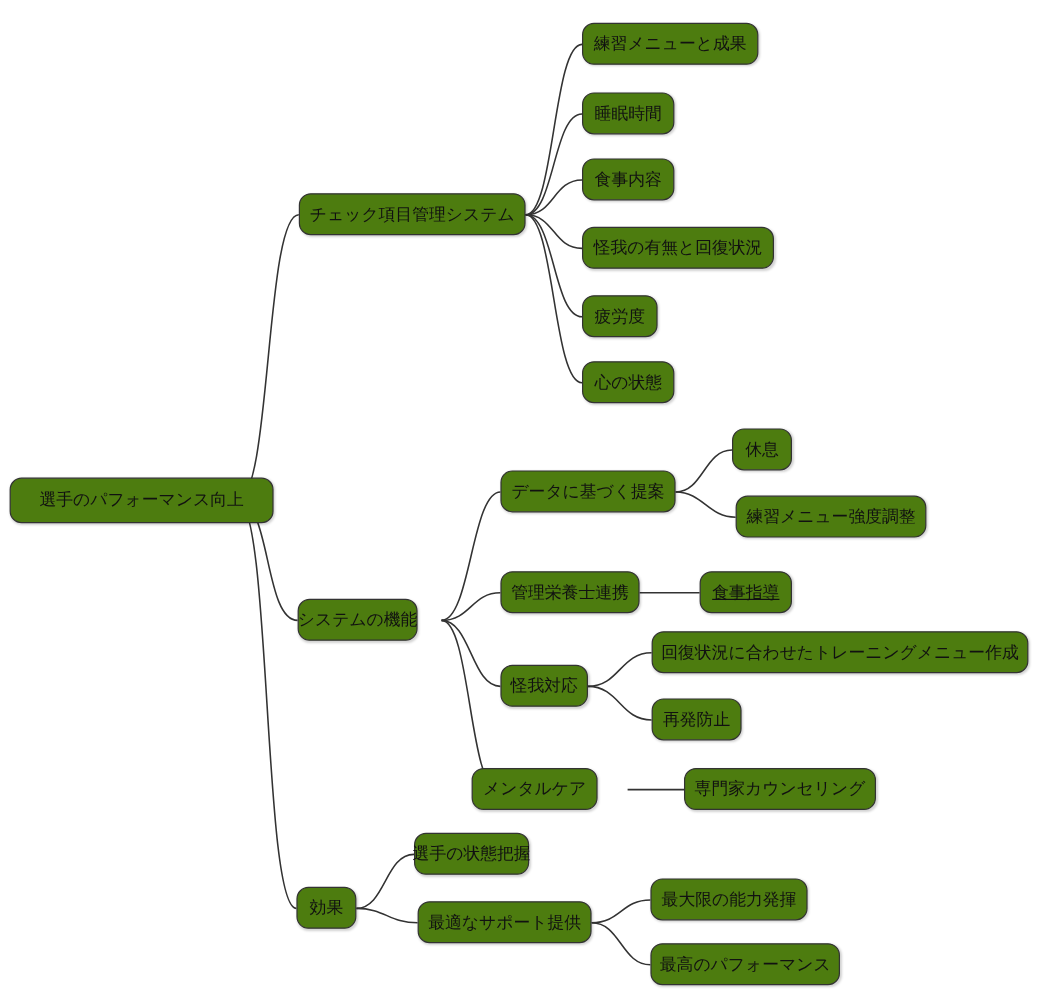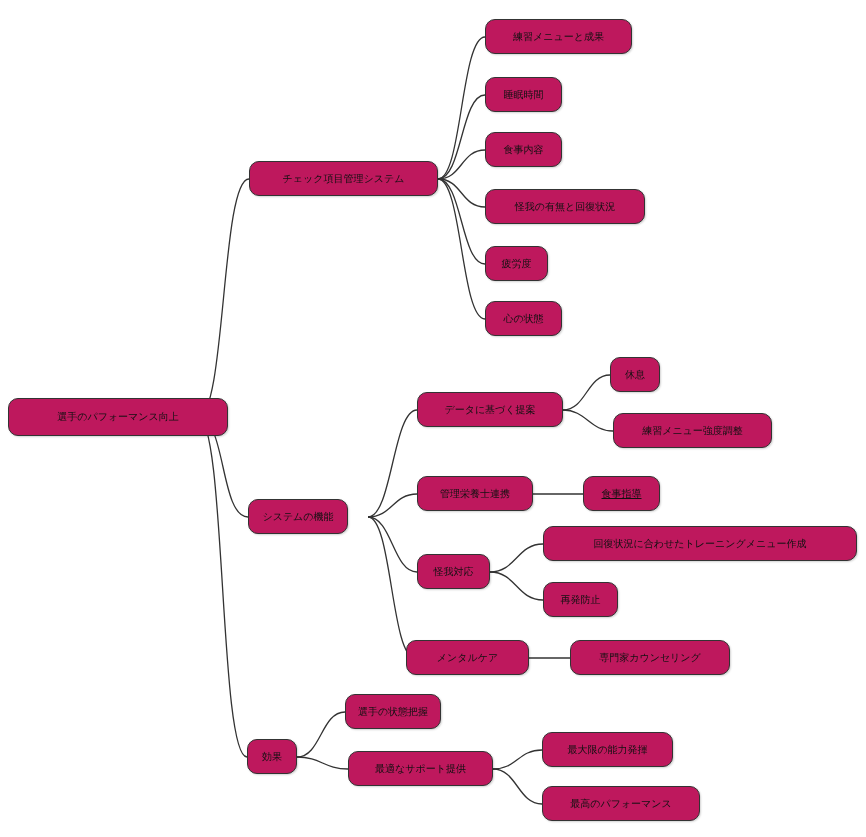--- a/index.html
+++ b/index.html
@@ -27,25 +27,25 @@
     stroke: #333333;
     stroke-width: 1.3;
   }
   .node {
     position: absolute;
     box-sizing: border-box;
     height: 35px;
     display: flex;
     align-items: center;
     justify-content: center;
-    background: #be185d;
+    background: #4d7c0f;
     border: 1.5px solid #333333;
     border-radius: 10px;
     box-shadow: 1px 1px 2px rgba(0,0,0,0.18);
-    font-size: 10px;
+    font-size: 14px;
     line-height: 1;
     color: #111111;
     white-space: nowrap;
     overflow: visible;
   }
   .node.root {
     height: 38px;
   }
 </style>
 </head>
@@ -125,21 +125,21 @@
   </div>
   <div class="node" style="left:417px; top:554px; width:73px;">
     <span>怪我対応</span>
   </div>
   <div class="node" style="left:543px; top:526px; width:314px;">
     <span>回復状況に合わせたトレーニングメニュー作成</span>
   </div>
   <div class="node" style="left:543px; top:582px; width:75px;">
     <span>再発防止</span>
   </div>
-  <div class="node" style="left:406px; top:640px; width:123px;">
+  <div class="node" style="left:393px; top:640px; width:105px;">
     <span>メンタルケア</span>
   </div>
   <div class="node" style="left:570px; top:640px; width:160px;">
     <span>専門家カウンセリング</span>
   </div>
 
   <div class="node" style="left:247px; top:739px; width:50px;">
     <span>効果</span>
   </div>
   <div class="node" style="left:345px; top:694px; width:96px;">

